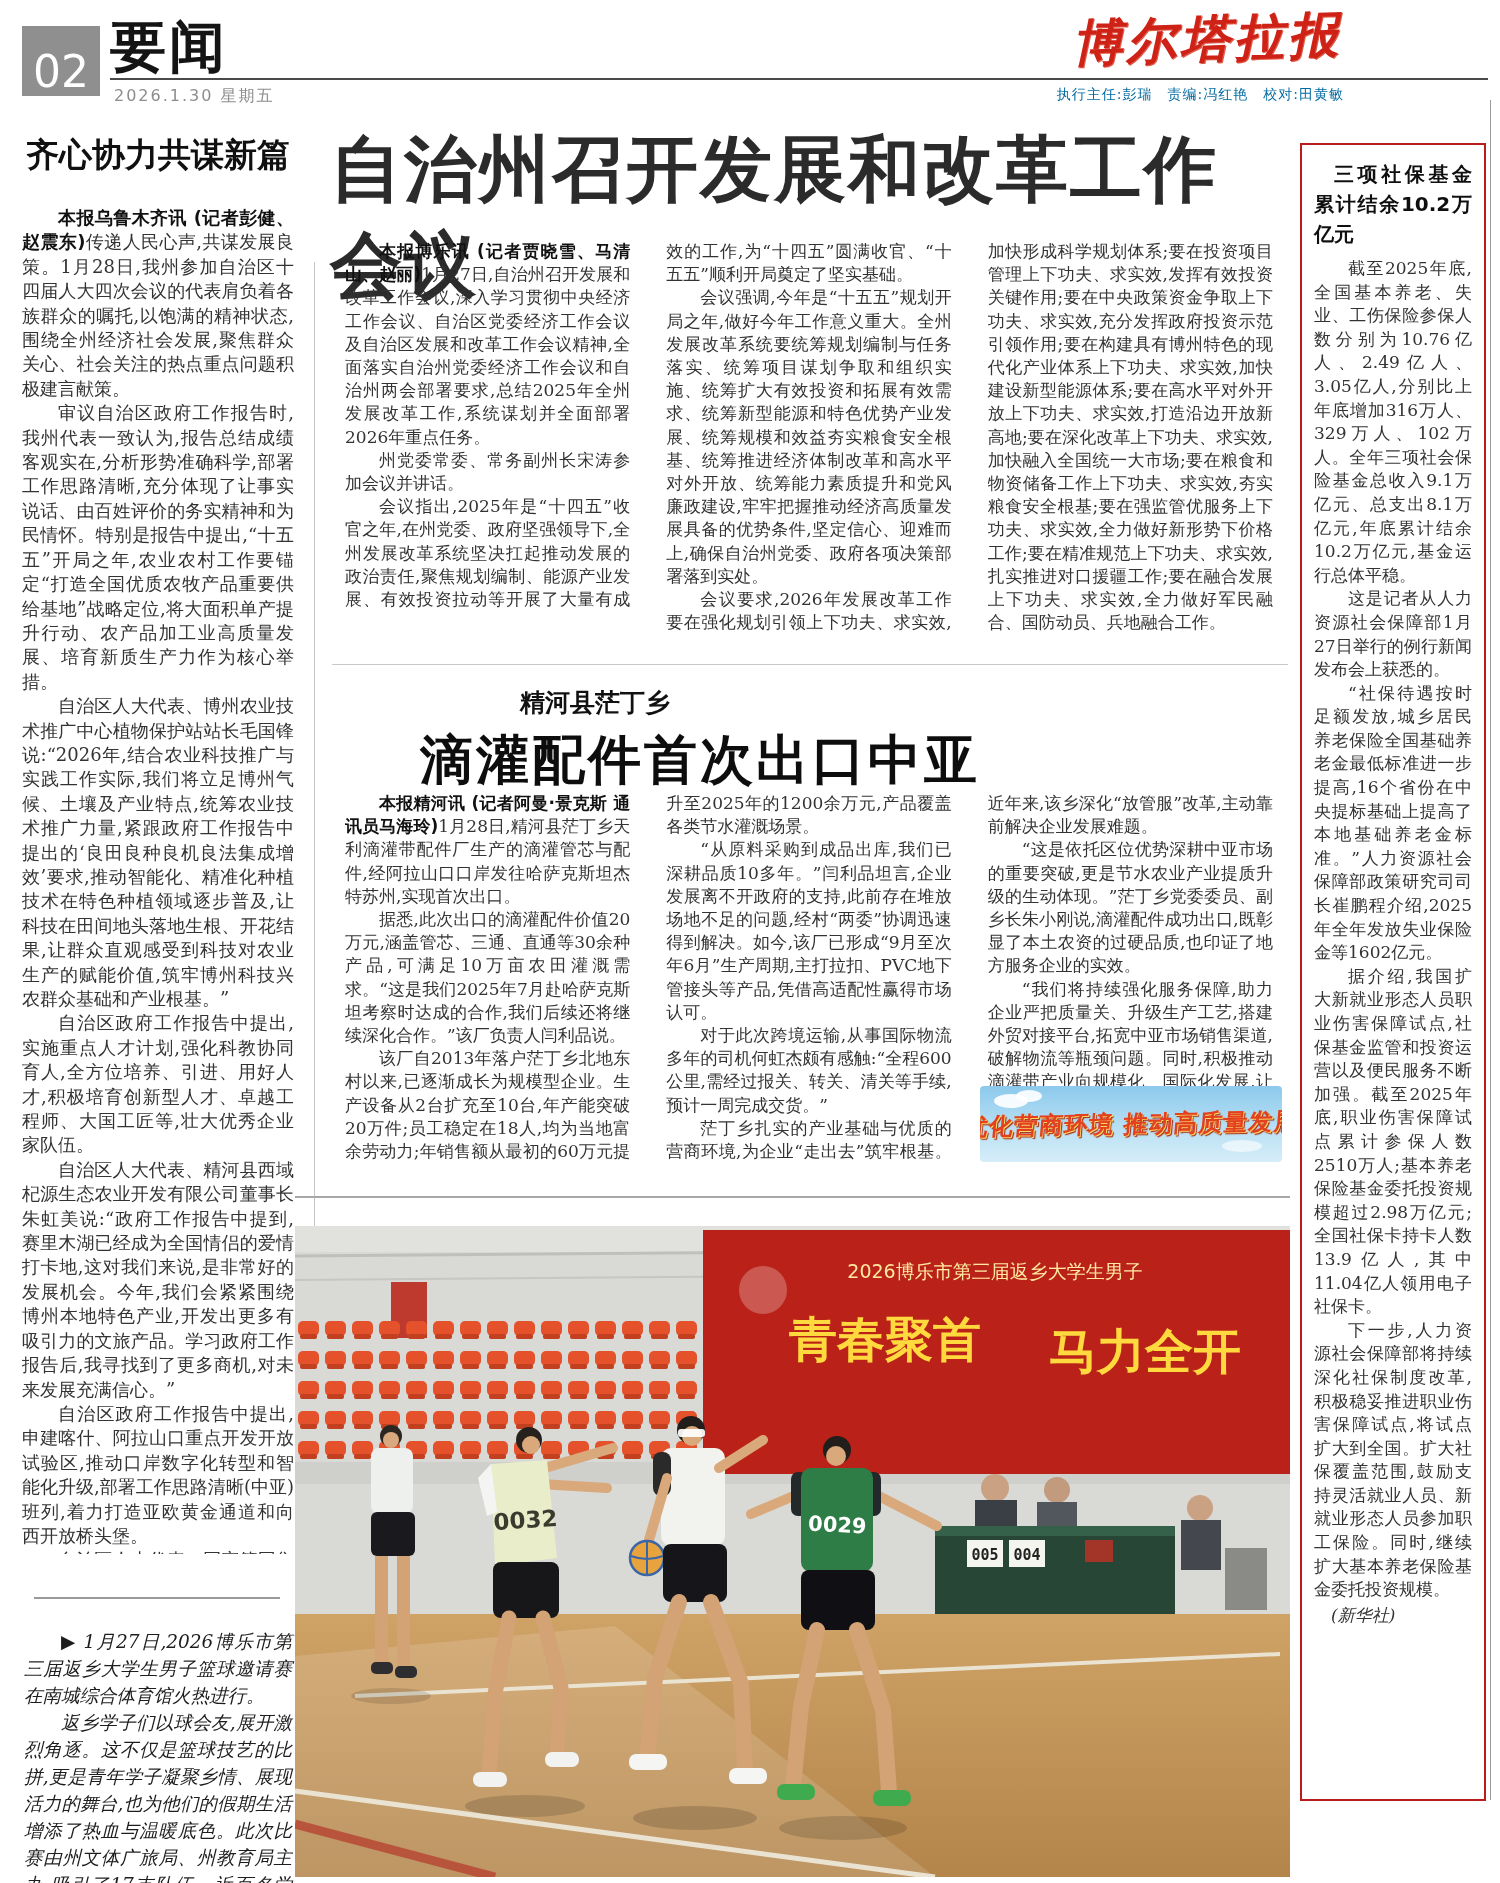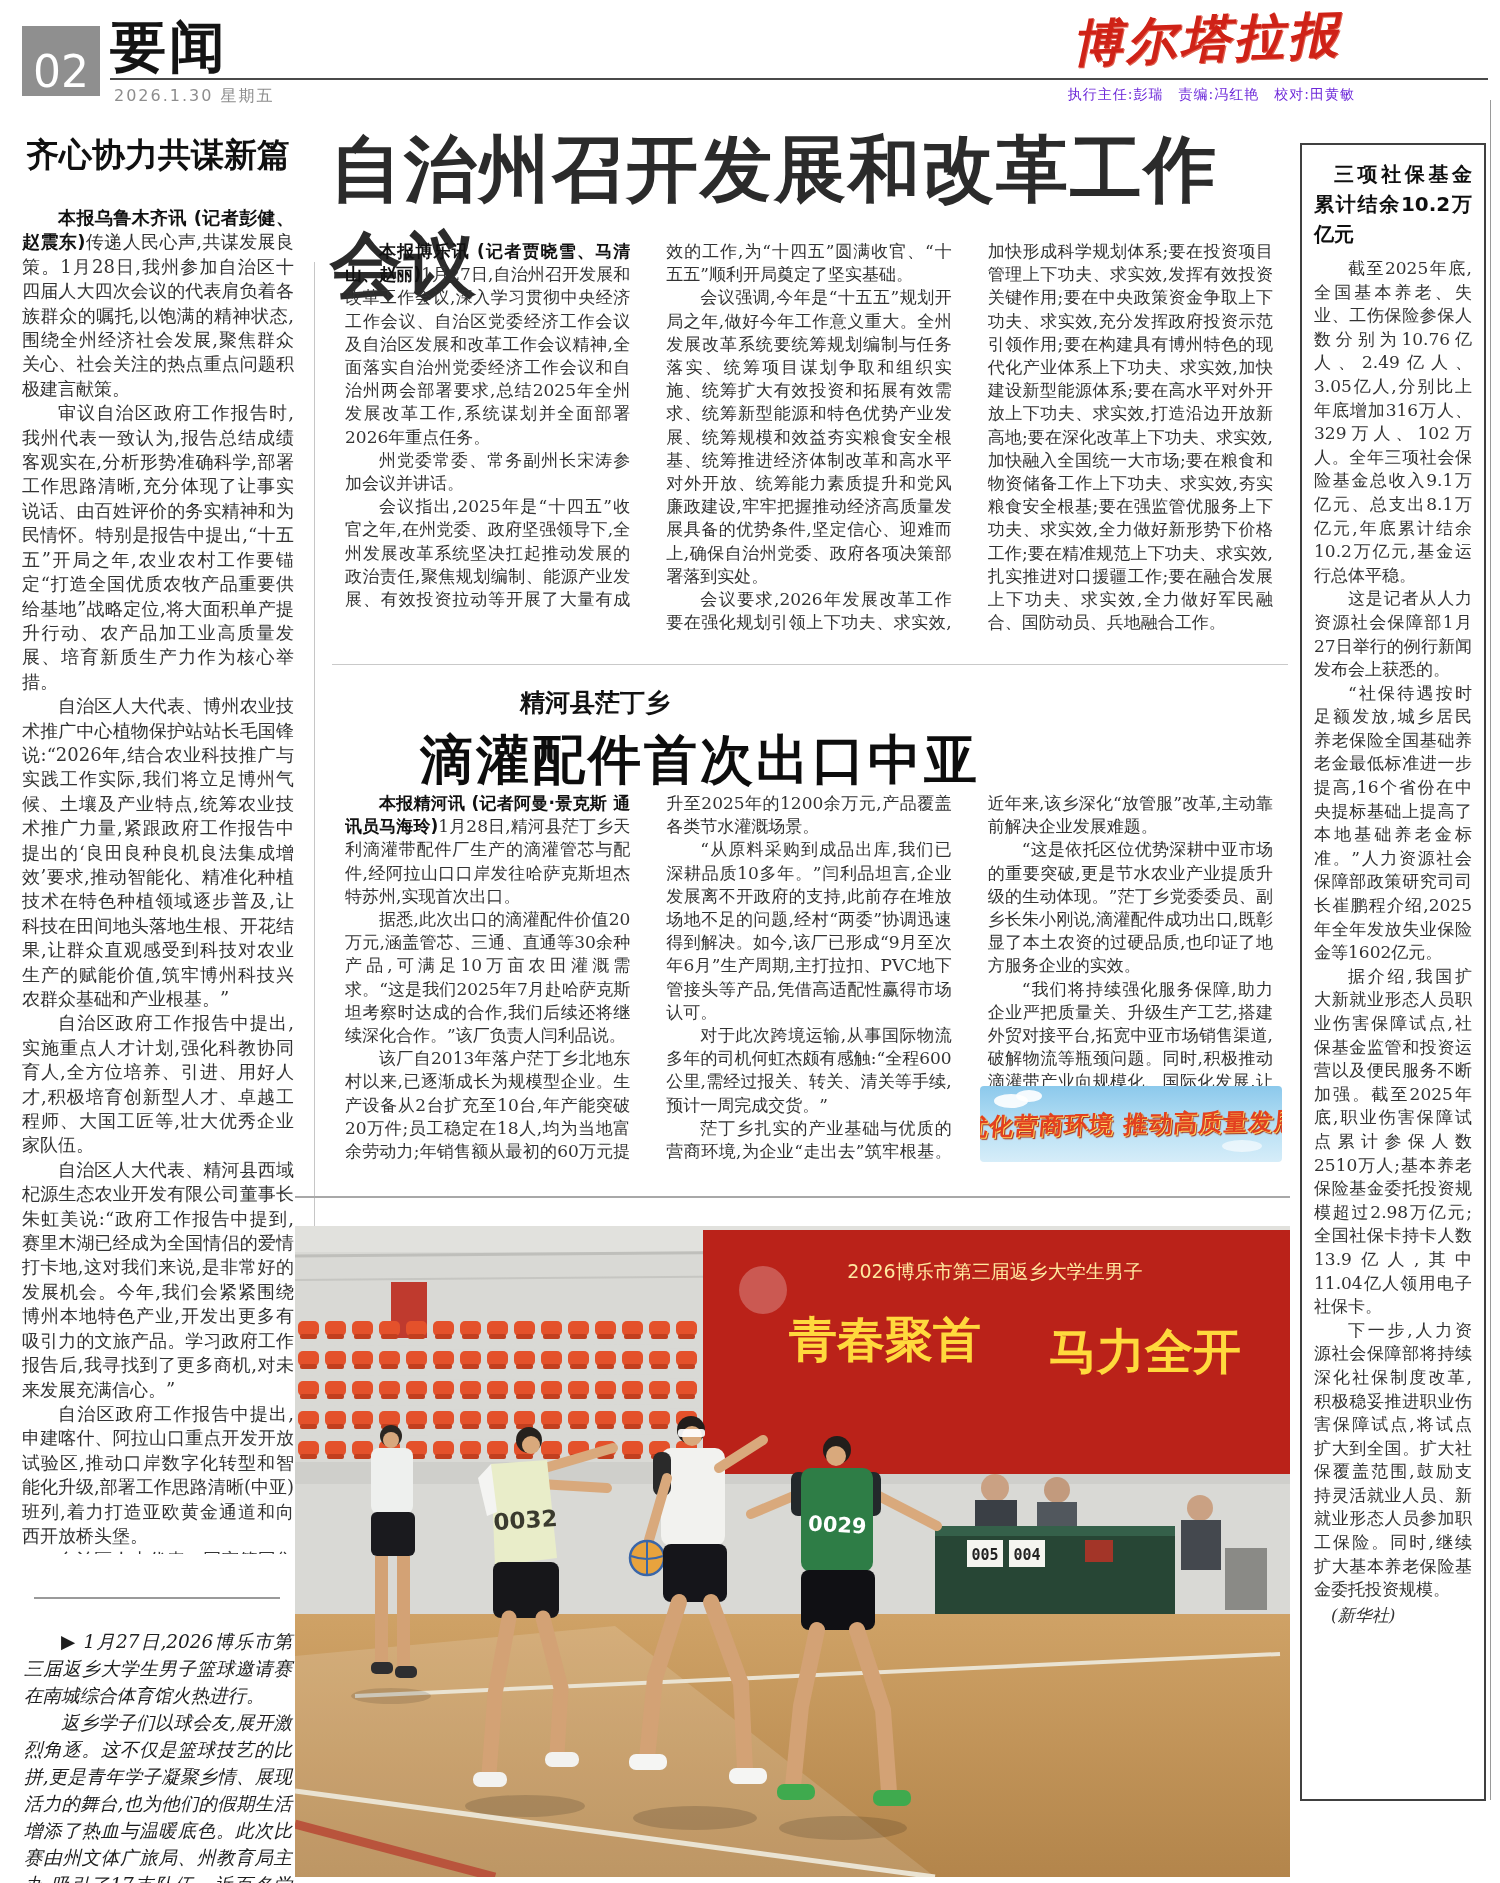--- a/index.html
+++ b/index.html
@@ -10,21 +10,21 @@
     color:#fff;font-family:"DejaVu Sans",sans-serif;font-size:44px;font-weight:400;
     display:flex;align-items:flex-end;justify-content:center;line-height:1;padding-bottom:2px;box-sizing:border-box;}
   .section-title{position:absolute;left:110px;top:10px;font-family:"DejaVu Sans",sans-serif;
     font-size:56px;font-weight:900;color:#141414;letter-spacing:3px;}
   .header-rule{position:absolute;left:110px;top:78px;width:1378px;height:2px;background:#4a4a4a;}
   .page-date{position:absolute;left:114px;top:86px;font-family:"DejaVu Sans",sans-serif;
     font-size:16px;color:#8d8d8d;letter-spacing:2px;}
   .masthead{position:absolute;right:158px;top:6px;font-size:50px;color:#cf2217;font-weight:700;
     font-style:italic;transform:rotate(-2deg);letter-spacing:4px;
     text-shadow:1px 1px 0 #e0604f;font-family:"DejaVu Serif",serif;}
-  .credits{position:absolute;right:145px;top:86px;font-size:14px;color:#6d28d9;
+  .credits{position:absolute;right:156px;top:86px;font-size:14px;color:#0369a1;
     font-family:"DejaVu Sans",sans-serif;letter-spacing:1px;}
   .page-right-border{position:absolute;left:1490px;top:100px;width:1px;height:1700px;background:#9a9a9a;}
   
   .left-col{position:absolute;left:22px;top:118px;width:272px;}
   .left-headline{font-family:"DejaVu Sans",sans-serif;font-size:33px;line-height:46px;
     font-weight:900;color:#101010;text-align:center;margin-top:14px;}
   .left-body{margin-top:28px;height:1348px;overflow:hidden;font-size:18px;line-height:24.4px;
     text-align:justify;color:#333;}
   .para{margin:0;text-indent:2em;}
   .para b{font-family:"DejaVu Sans",sans-serif;color:#111;}
@@ -50,21 +50,21 @@
     background:linear-gradient(180deg,#8cc9ec 0%,#b8e0f4 55%,#d6edf9 100%);
     overflow:hidden;display:flex;align-items:center;justify-content:center;}
   .banner .cloud{position:absolute;background:#fff;border-radius:50%;opacity:.9;}
   .banner-text{position:relative;font-family:"DejaVu Sans",sans-serif;font-weight:900;
     font-size:24px;color:#e3401f;transform:skewX(-6deg) rotate(-1deg);white-space:nowrap;
     text-shadow:1px 1px 0 #ffd766,2px 2px 1px #a32c12;letter-spacing:1px;}
   .second-rule{position:absolute;left:295px;top:1196px;width:995px;height:2px;background:#a8a8a8;}
   
   .photo{position:absolute;left:295px;top:1226px;width:995px;height:651px;overflow:hidden;background:#d9d9d5;}
   
-  .sidebar{position:absolute;left:1300px;top:143px;width:186px;height:1658px;border:2px solid #404040;
+  .sidebar{position:absolute;left:1300px;top:143px;width:186px;height:1658px;border:2px solid #b91c1c;
     box-sizing:border-box;padding:14px 12px;overflow:hidden;}
   .sidebar-title{font-family:"DejaVu Sans",sans-serif;font-size:20px;line-height:30px;font-weight:900;
     color:#0f0f0f;text-align:justify;text-indent:1em;}
   .sidebar-body{margin-top:8px;font-size:17px;line-height:23.6px;text-align:justify;color:#333;}
   .sidebar-credit{text-indent:1em;font-style:italic;margin-top:2px;}
 </style>
 </head>
 <body>
 
 <div id="page">

